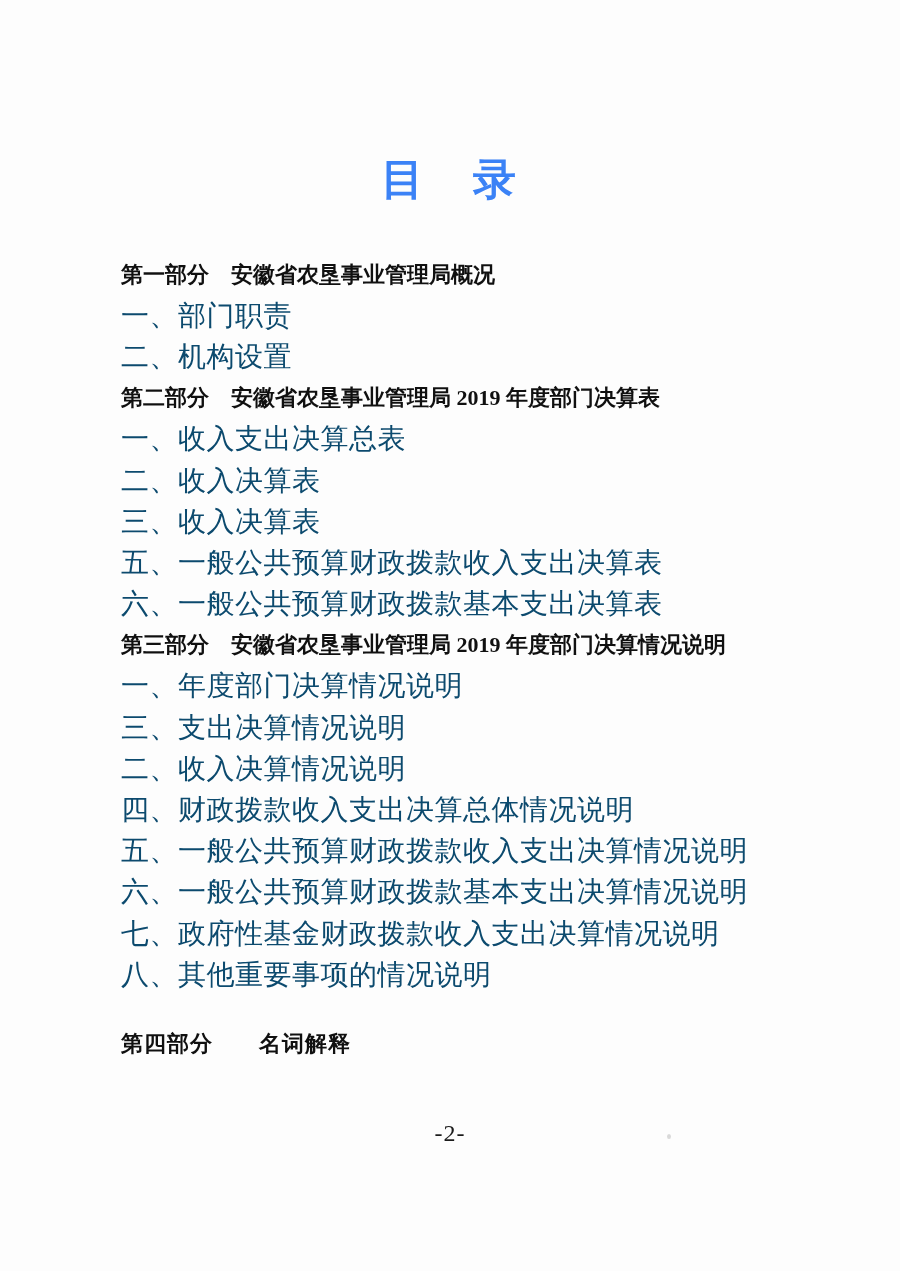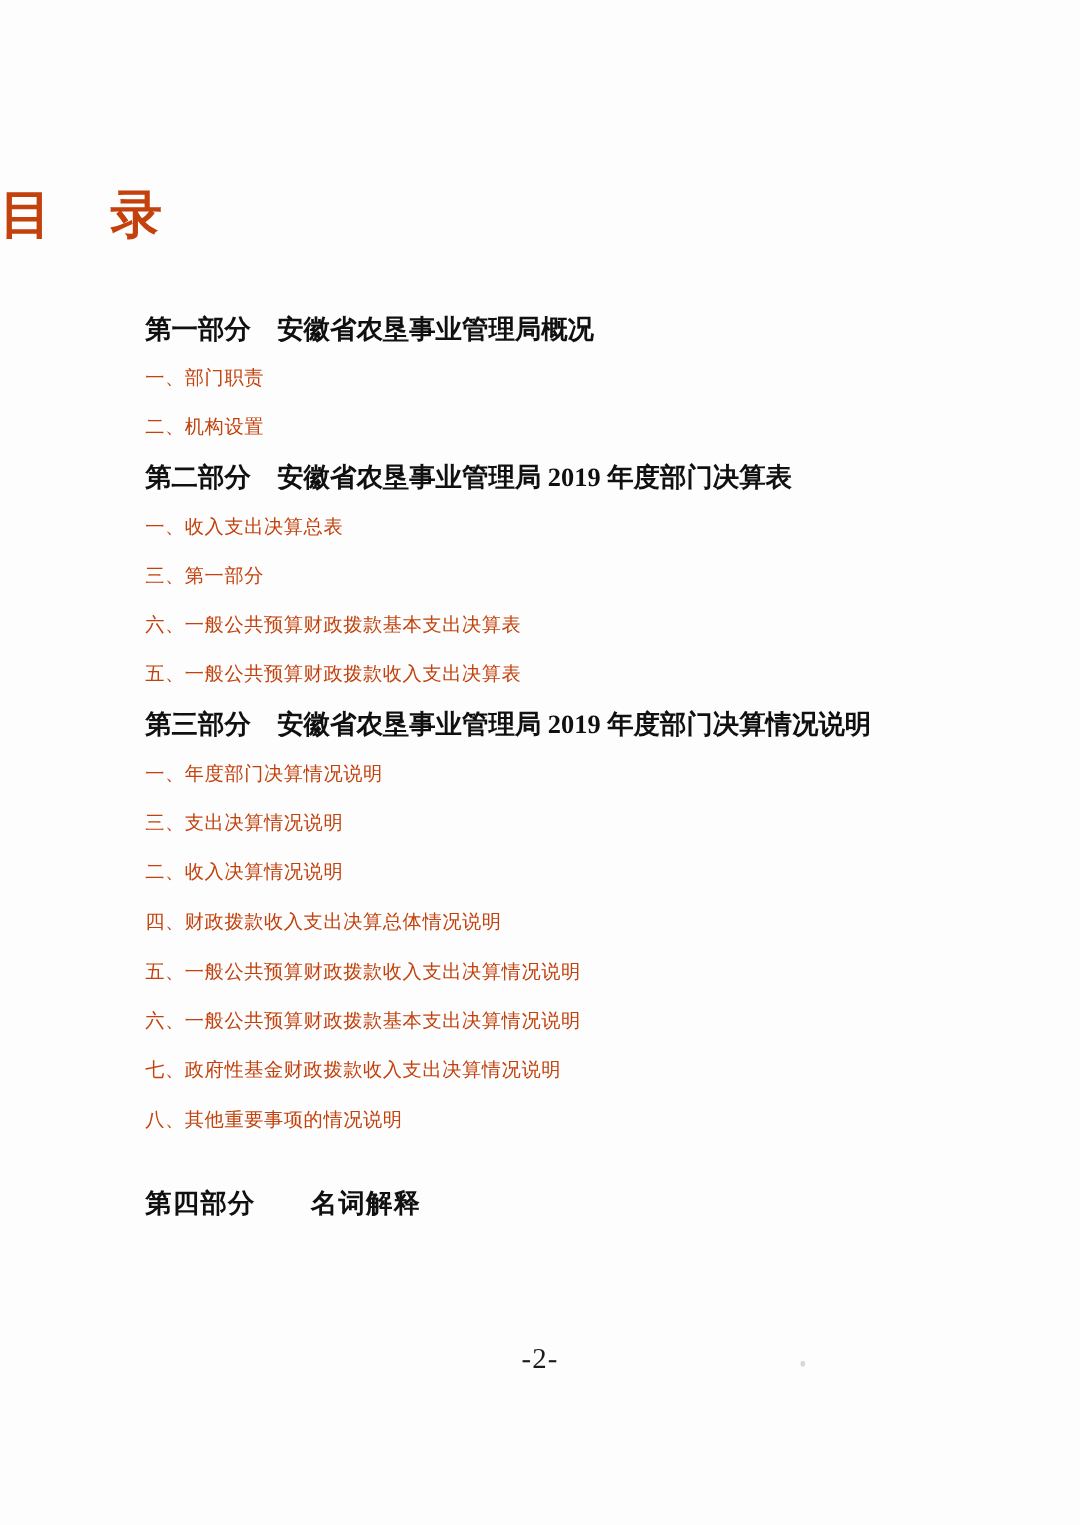--- a/index.html
+++ b/index.html
@@ -16,47 +16,48 @@
     color: #161616;
     font-family: "Liberation Serif", "DejaVu Serif", serif;
     overflow: hidden;
   }
   .doc-title {
     position: absolute;
     top: 152px;
     left: 0;
     right: 0;
     margin: 0;
+    text-align: center;
     font-size: 43px;
     line-height: 56px;
     font-weight: 700;
     letter-spacing: 3px;
-    color: #c2410c;
+    color: #3b82f6;
   }
   .toc {
     position: absolute;
     left: 121px;
     top: 254px;
     right: 70px;
   }
   .line {
     height: 41.2px;
     display: flex;
     align-items: center;
     white-space: nowrap;
   }
   .sec {
     font-size: 22px;
     font-weight: 700;
     color: #101010;
   }
   .item {
-    font-size: 16px;
+    font-size: 28px;
     letter-spacing: 0.5px;
-    color: #c2410c;
+    color: #0c4a6e;
   }
   .sec-hei {
     font-family: "Liberation Sans", "DejaVu Sans", sans-serif;
     letter-spacing: 1px;
     margin-top: 28px;
   }
   .page-number {
     position: absolute;
     top: 1120px;
     left: 0;
@@ -83,23 +84,24 @@
 <div class="page">
 
   <h1 class="doc-title">目　录</h1>
 
   <div class="toc">
     <div class="line sec">第一部分　安徽省农垦事业管理局概况</div>
     <div class="line item">一、部门职责</div>
     <div class="line item">二、机构设置</div>
     <div class="line sec">第二部分　安徽省农垦事业管理局 2019 年度部门决算表</div>
     <div class="line item">一、收入支出决算总表</div>
-    <div class="line item">三、第一部分</div>
+    <div class="line item">二、收入决算表</div>
+    <div class="line item">三、收入决算表</div>
+    <div class="line item">五、一般公共预算财政拨款收入支出决算表</div>
     <div class="line item">六、一般公共预算财政拨款基本支出决算表</div>
-    <div class="line item">五、一般公共预算财政拨款收入支出决算表</div>
     <div class="line sec">第三部分　安徽省农垦事业管理局 2019 年度部门决算情况说明</div>
     <div class="line item">一、年度部门决算情况说明</div>
     <div class="line item">三、支出决算情况说明</div>
     <div class="line item">二、收入决算情况说明</div>
     <div class="line item">四、财政拨款收入支出决算总体情况说明</div>
     <div class="line item">五、一般公共预算财政拨款收入支出决算情况说明</div>
     <div class="line item">六、一般公共预算财政拨款基本支出决算情况说明</div>
     <div class="line item">七、政府性基金财政拨款收入支出决算情况说明</div>
     <div class="line item">八、其他重要事项的情况说明</div>
     <div class="line sec sec-hei">第四部分　　名词解释</div>

